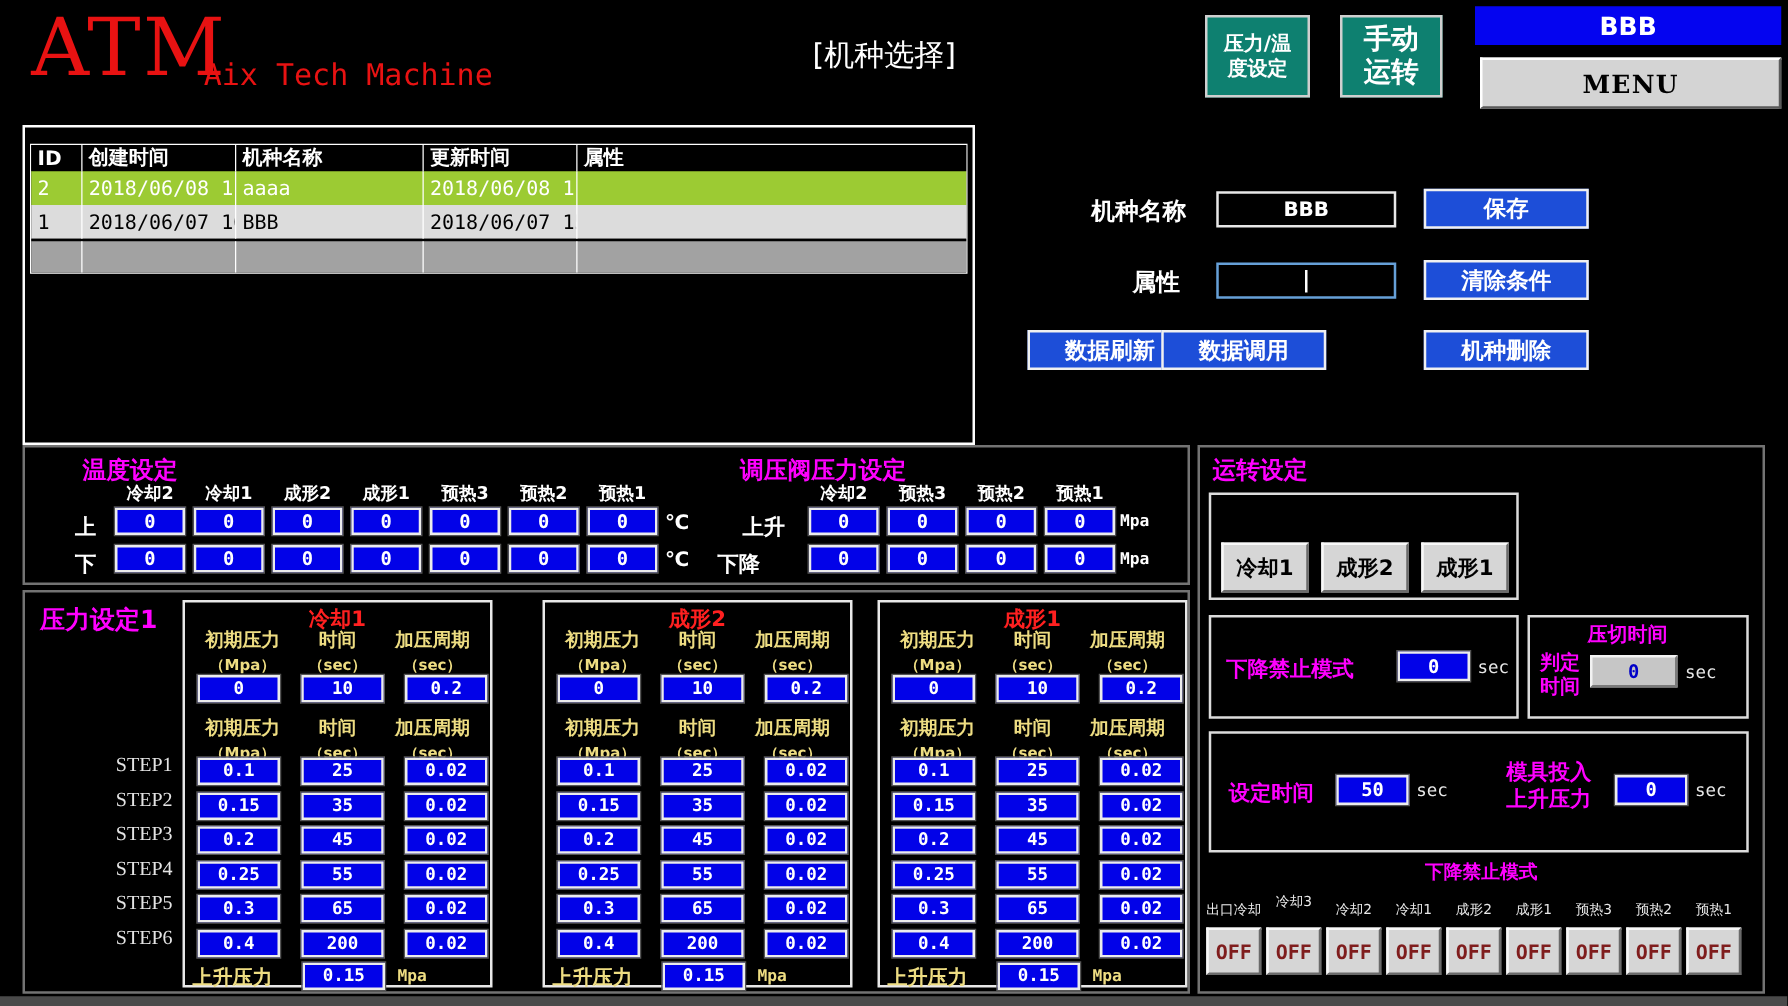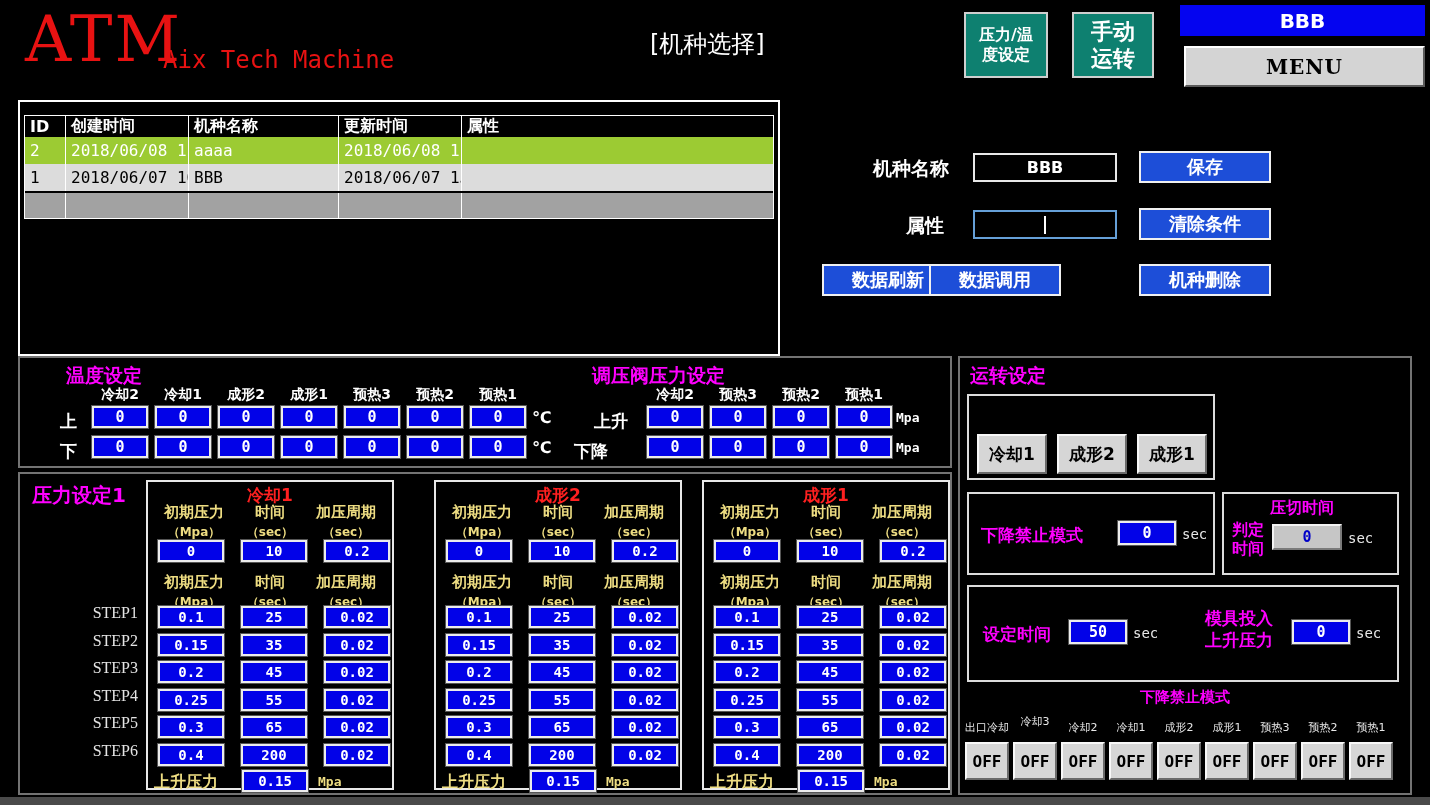--- a/index.html
+++ b/index.html
@@ -63,21 +63,21 @@
            border:2px solid;border-color:#F8F8F8 #6A6A6A #6A6A6A #F8F8F8;
            display:flex;align-items:center;justify-content:center}
   .onbtn{position:absolute;background:#FF0000;color:#000;font-weight:bold;font-size:18px;border:2px solid #C8C8C8;
          display:flex;align-items:center;justify-content:center}
   .graydisp{position:absolute;background:#C6C6C6;color:#0000C8;font-weight:bold;font-size:15px;
             border:2px solid;border-color:#F2F2F2 #7A7A7A #7A7A7A #F2F2F2;
             display:flex;align-items:center;justify-content:center;
             font-family:"DejaVu Sans Mono","Liberation Mono",monospace}
   .sec{position:absolute;color:#E8E8E8;font-size:14px}
   .dlab{position:absolute;width:48px;text-align:center;font-size:11px;color:#E8E8E8}
-  .offbtn{position:absolute;width:44px;height:38px;background:#D6D6D6;color:#000000;font-weight:bold;font-size:16px;
+  .offbtn{position:absolute;width:44px;height:38px;background:#D6D6D6;color:#7f1d1d;font-weight:bold;font-size:16px;
           border:2px solid;border-color:#F8F8F8 #6A6A6A #6A6A6A #F8F8F8;box-sizing:border-box;
           display:flex;align-items:center;justify-content:center;
           font-family:"DejaVu Sans Mono","Liberation Mono",monospace}
   .bottomstrip{left:0;top:797px;width:1430px;height:8px;background:#4A4A4A}
 </style>
 </head>
 <body>
 
 <div class="abs logo">ATM</div>
 <div class="abs logosub">Aix Tech Machine</div>

